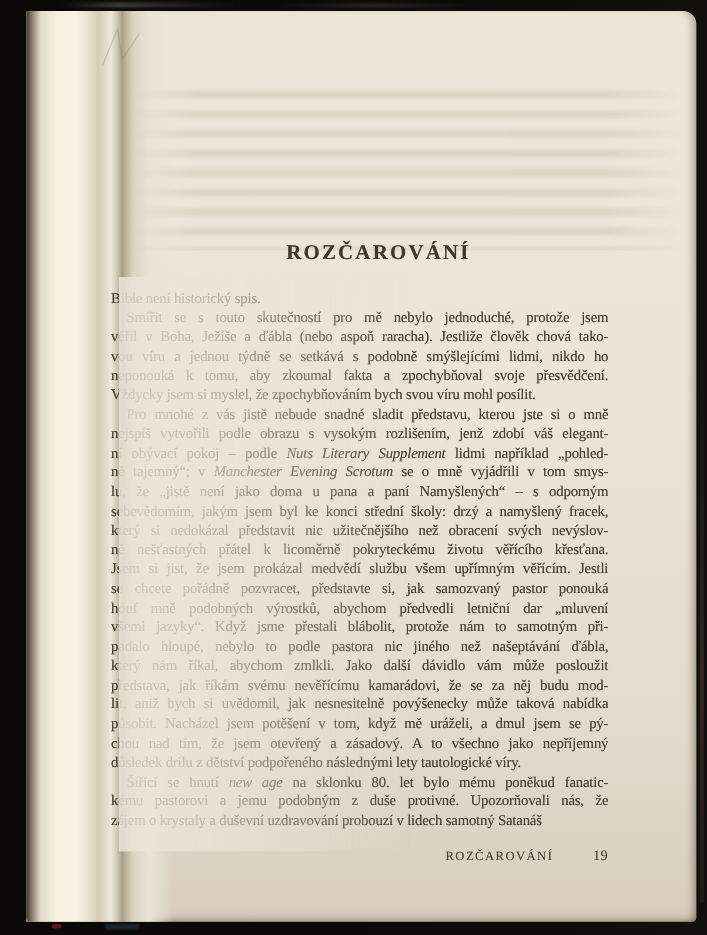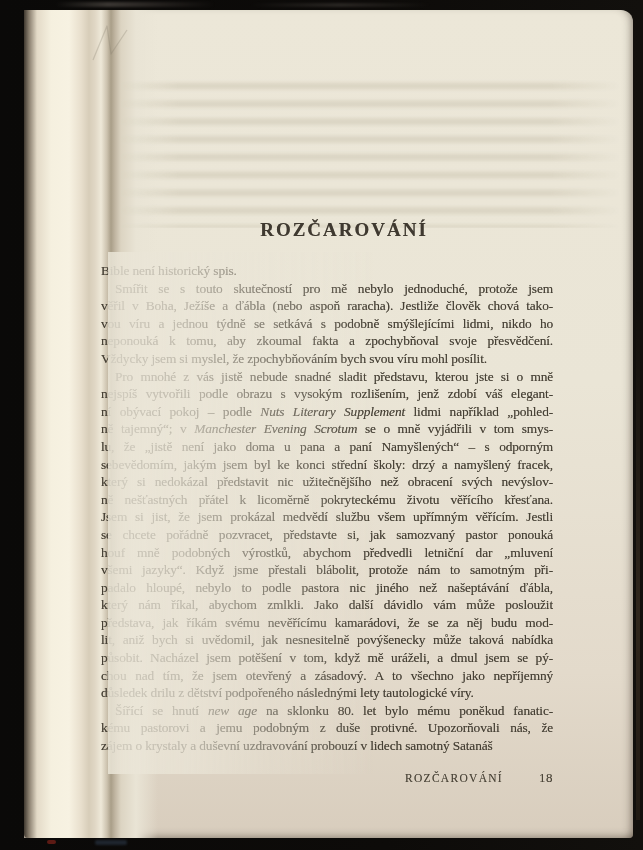--- a/index.html
+++ b/index.html
@@ -123,19 +123,19 @@
         <div class="line para-end"><span>důsledek drilu z dětství podpořeného následnými lety tautologické víry.</span></div>
         <div class="line indent"><span>Šířící se hnutí </span><span class="it">new age</span><span> na sklonku 80. let bylo mému poněkud fanatic-</span></div>
         <div class="line"><span>kému pastorovi a jemu podobným z duše protivné. Upozorňovali nás, že</span></div>
         <div class="line para-end"><span>zájem o krystaly a duševní uzdravování probouzí v lidech samotný Satanáš</span></div>
       </div>
 
     <div class="fade"></div>
 
     <div class="footer">
       <span class="chap">ROZČAROVÁNÍ</span>
-      <span class="num">18</span>
+      <span class="num">19</span>
     </div>
   </div>
 
   <div class="speck-red"></div>
   <div class="speck-blue"></div>
 </div>
 
 </body></html>

